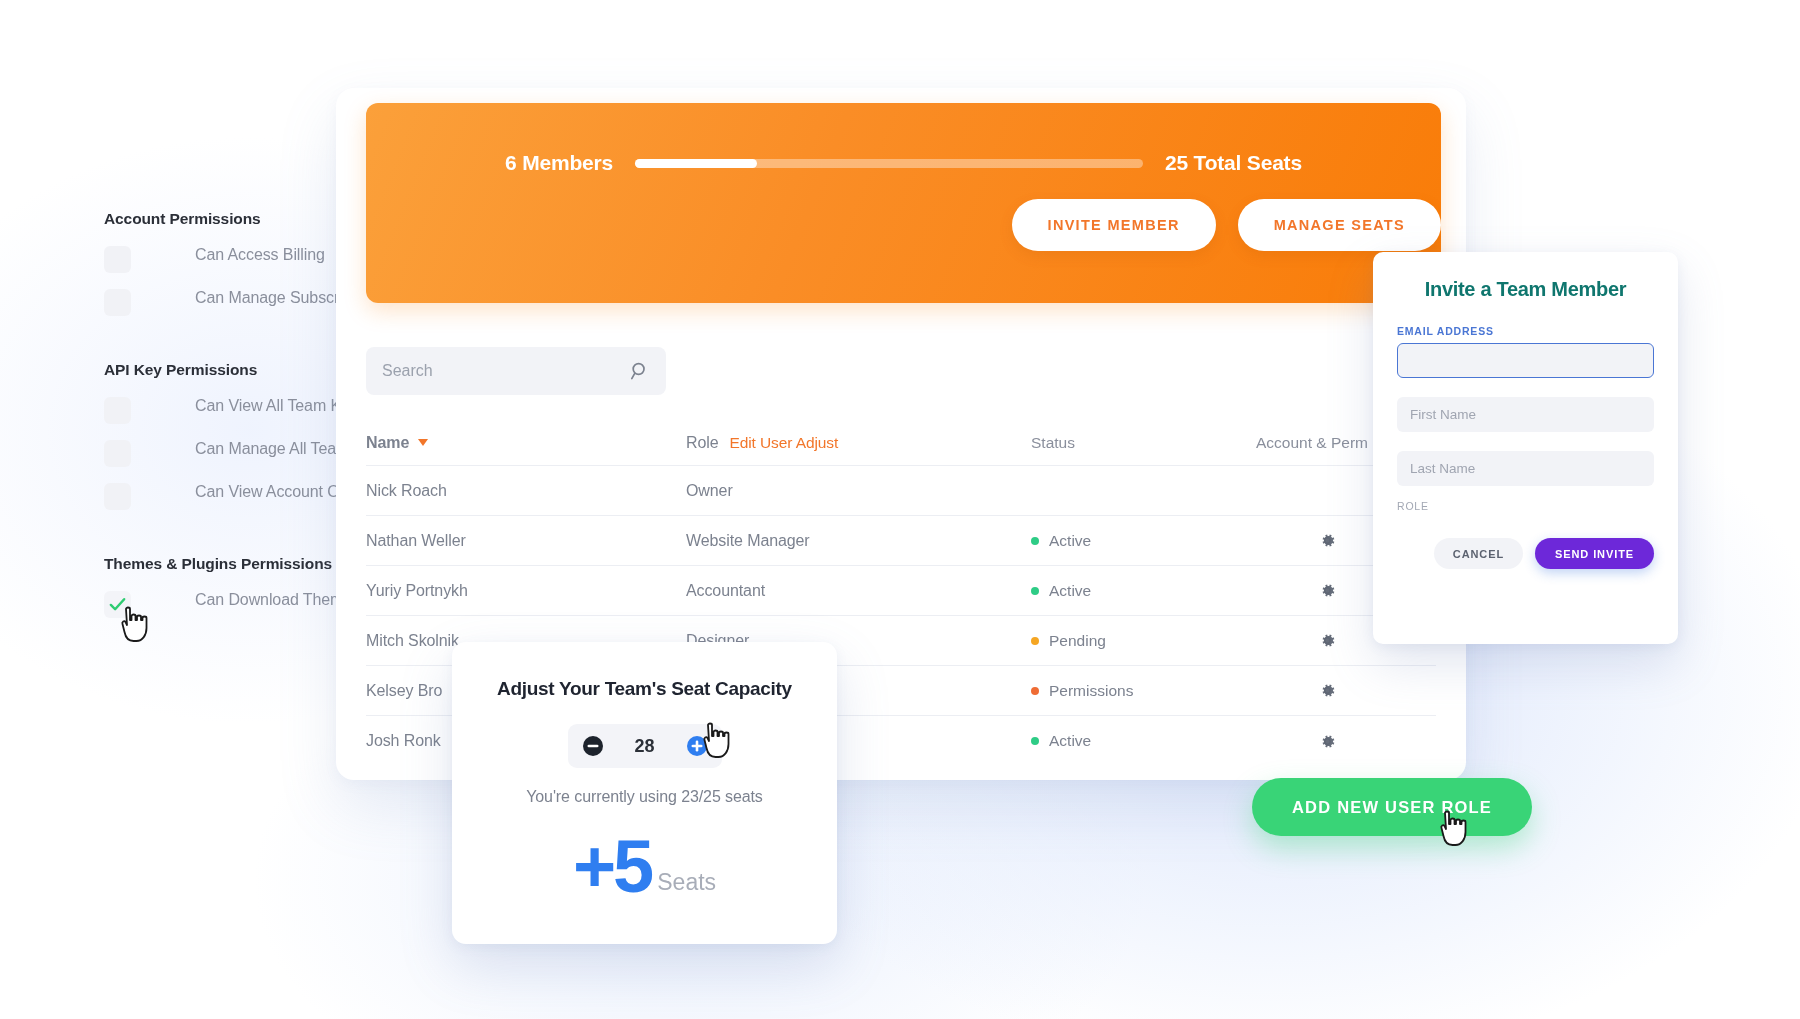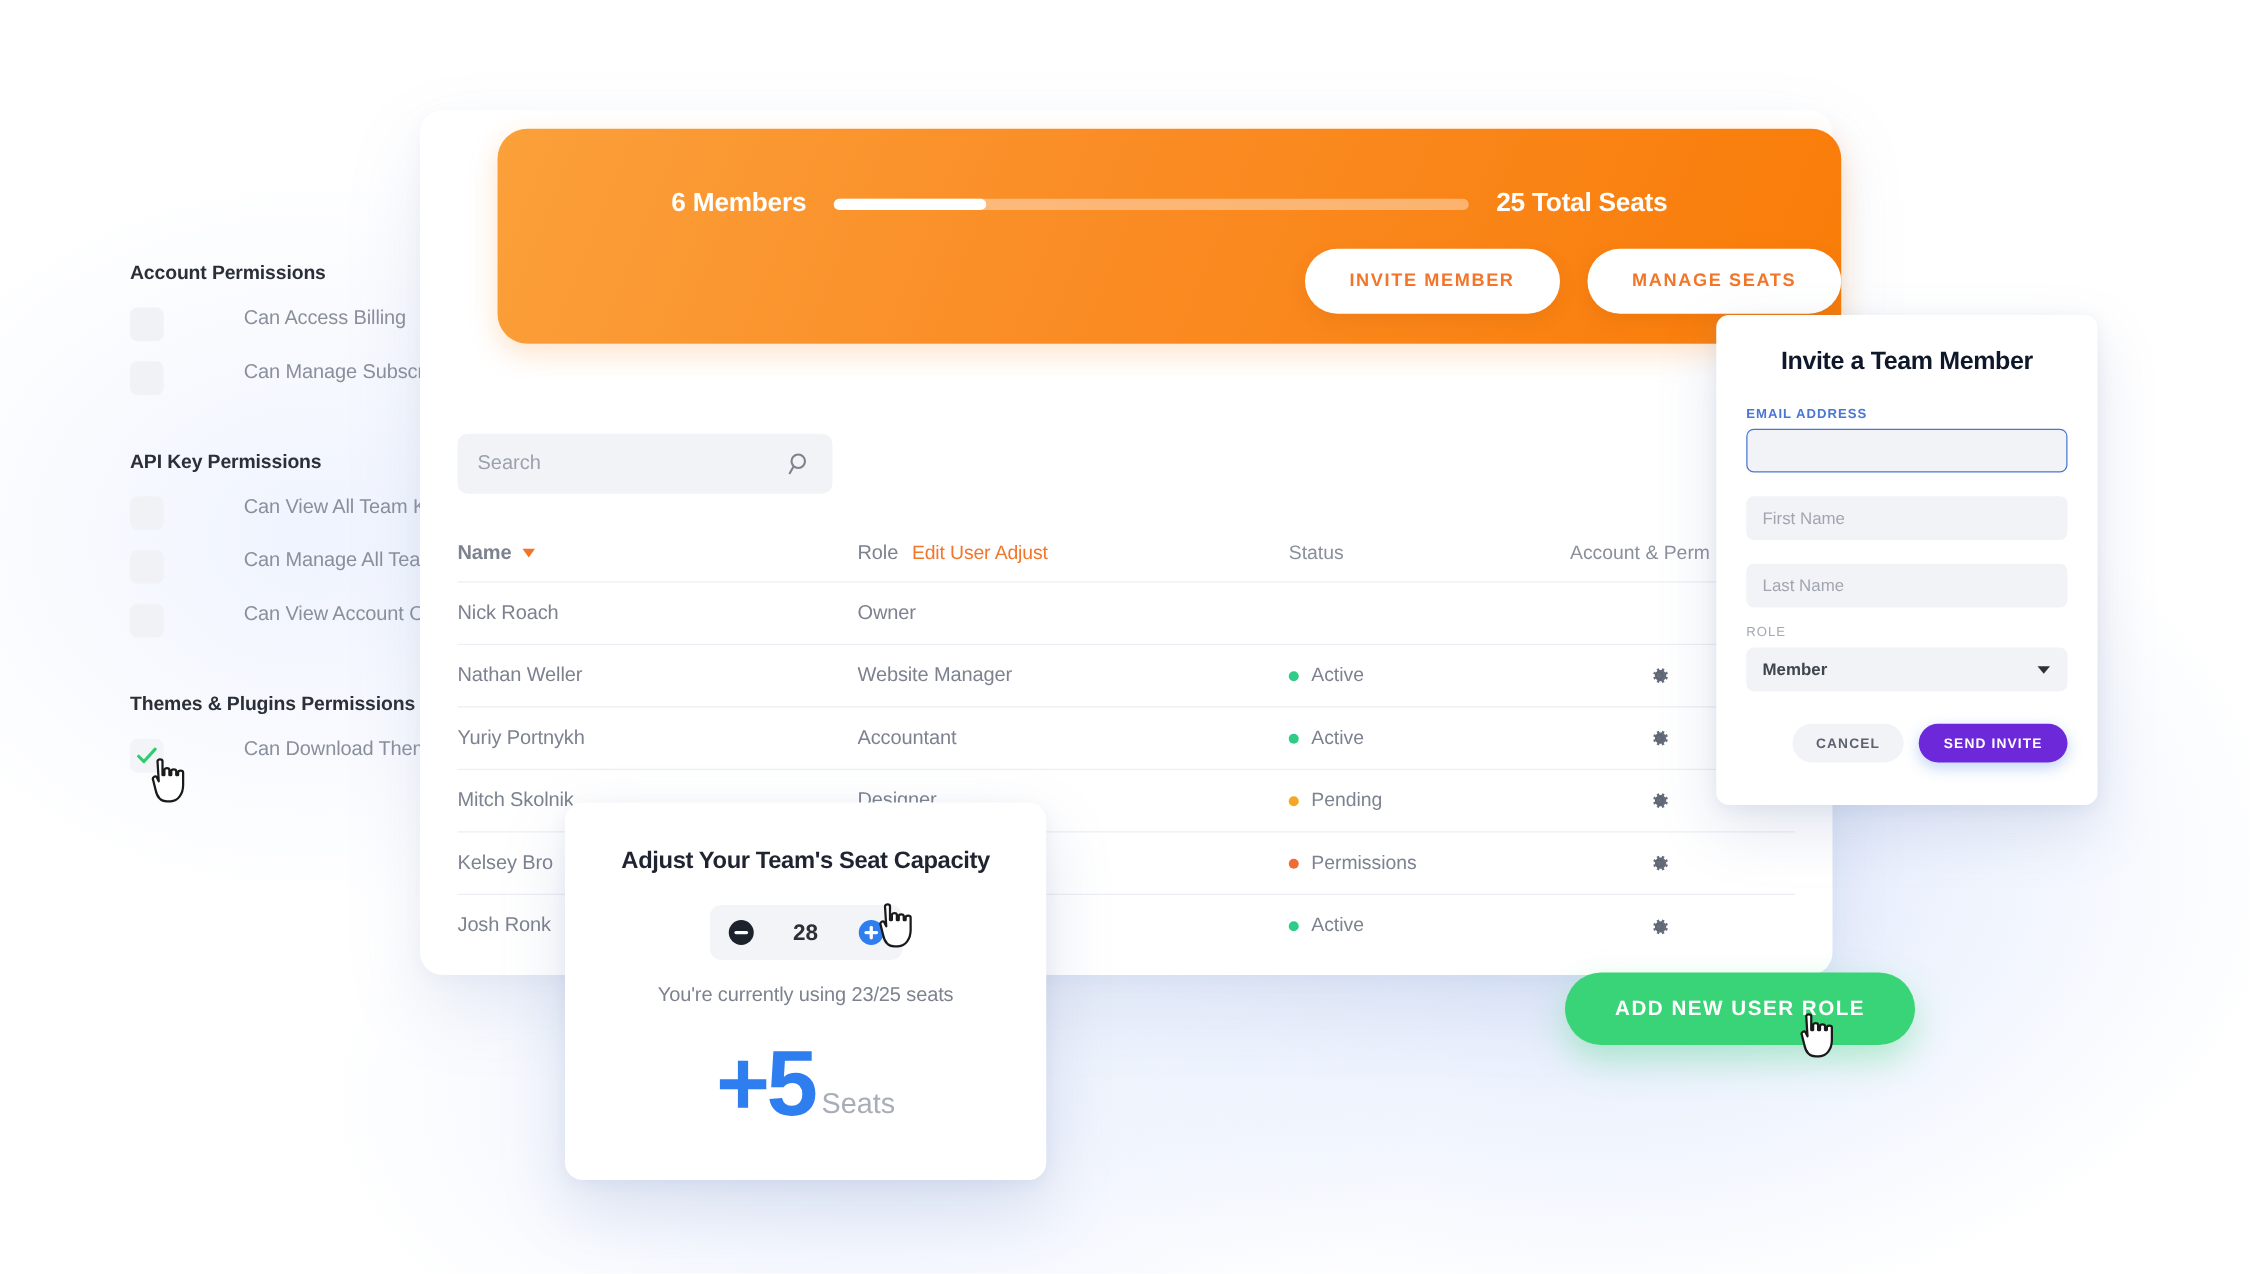--- a/index.html
+++ b/index.html
@@ -79,26 +79,25 @@
     background: #ffffff;
     border-radius: 18px;
     box-shadow: 0 26px 60px rgba(120,140,190,0.16), 0 4px 14px rgba(120,140,190,0.06);
   }
 
   .banner {
     position: absolute;
     left: 30px;
     top: 15px;
     width: 1075px;
-    height: 172px;
-    border-radius: 24px;
+    height: 200px;
+    border-radius: 12px;
     background: linear-gradient(112deg, #fba03a 0%, #fa8d26 42%, #f97c08 100%);
     box-shadow: 0 8px 22px rgba(249,134,20,0.22);
     overflow: hidden;
-    margin-left: 32px;
   }
   .banner-seats {
     position: absolute;
     top: 48px;
     left: 0; right: 0;
     display: flex;
     align-items: center;
     justify-content: center;
     gap: 22px;
   }
@@ -244,21 +243,21 @@
     height: 392px;
     background: #ffffff;
     border-radius: 10px;
     box-shadow: 0 20px 48px rgba(110,130,180,0.20), 0 3px 12px rgba(110,130,180,0.10);
     padding: 26px 24px 0 24px;
   }
   .invite-title {
     text-align: center;
     font-size: 20px;
     font-weight: bold;
-    color: #0f172a;
+    color: #0f766e;
     letter-spacing: -0.3px;
     margin-bottom: 24px;
   }
   .field-label {
     font-size: 10.5px;
     font-weight: bold;
     letter-spacing: 0.8px;
     color: #4a76d4;
     margin-bottom: 6px;
   }
@@ -631,26 +630,20 @@
     <input class="inp focused" type="text" placeholder="" style="">
 
     <div class="inp-gap"></div>
     <input class="inp" type="text" placeholder="First Name" style="">
 
     <div class="inp-gap"></div>
     <input class="inp" type="text" placeholder="Last Name" style="">
 
     <div style="margin-top:14px;">
       <div class="field-label muted">ROLE</div>
-      <div class="select-wrap">
-        <div class="select-box">
-          <span>Member</span>
-        </div>
-        <span class="select-caret"></span>
-      </div>
     </div>
 
     <div class="modal-actions">
       <button class="btn-cancel">CANCEL</button>
       <button class="btn-send">SEND INVITE</button>
     </div>
   </div>
 
   <button class="cta-green">ADD NEW USER ROLE</button>
 

